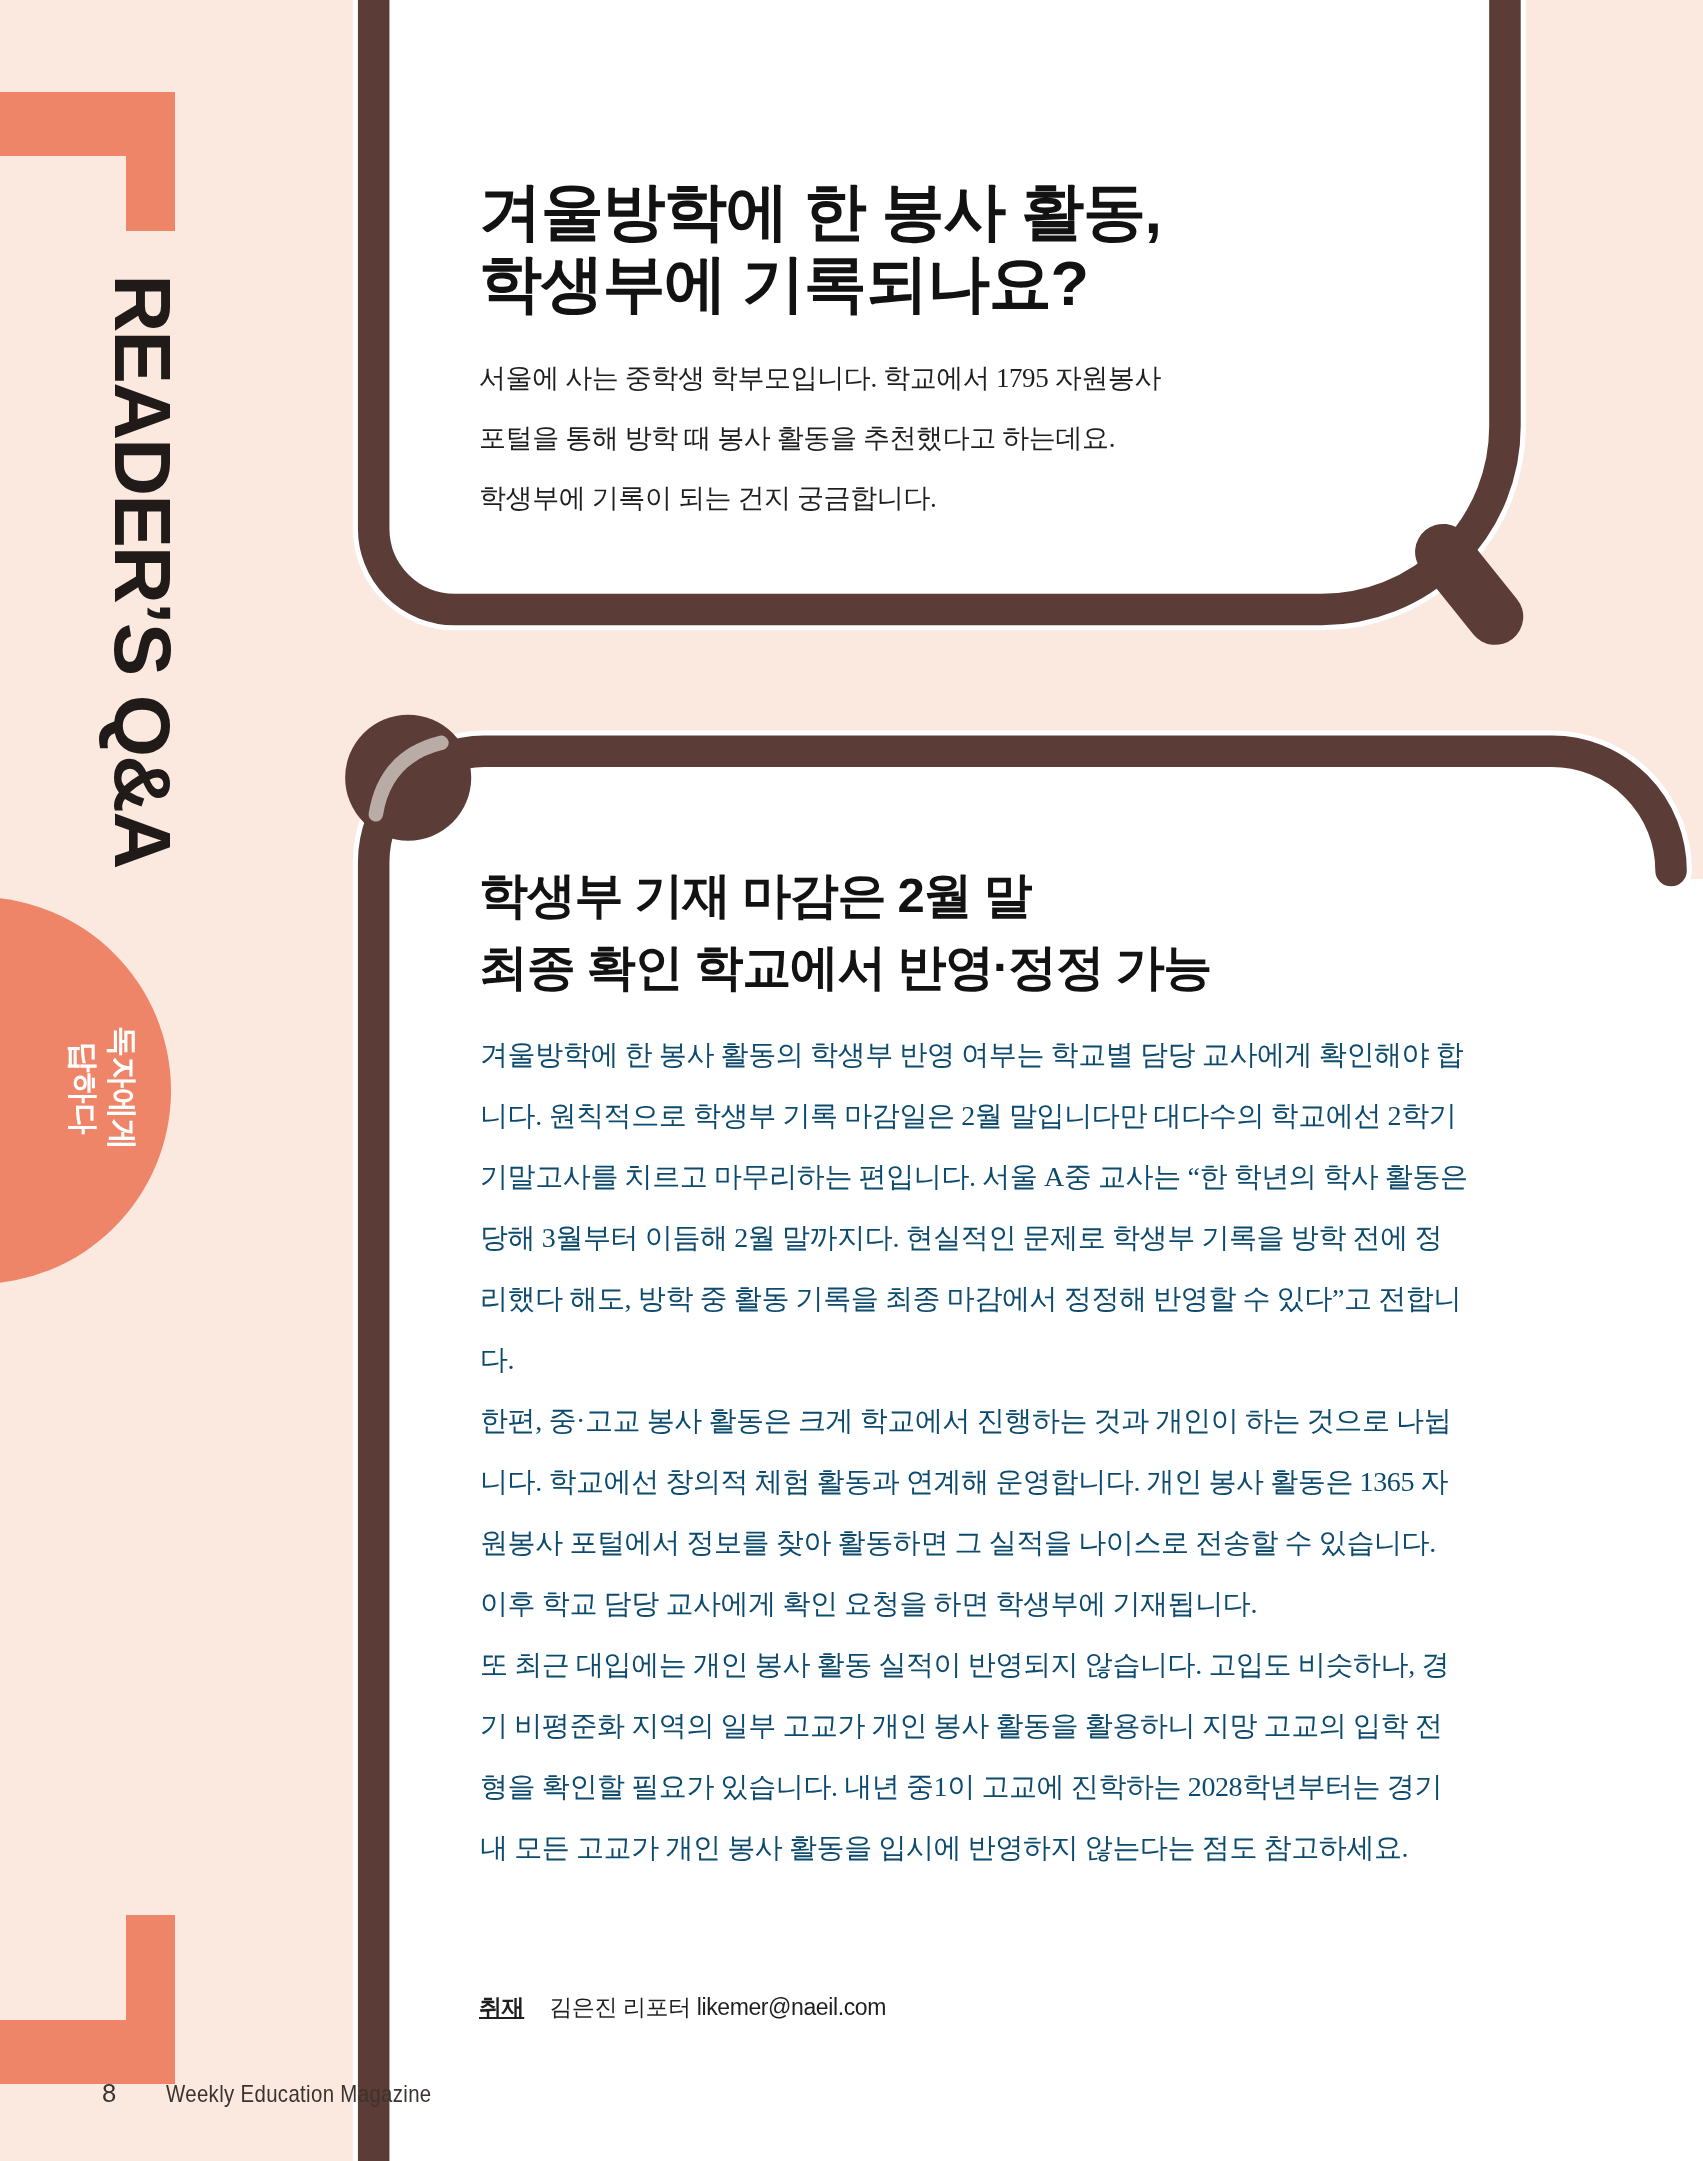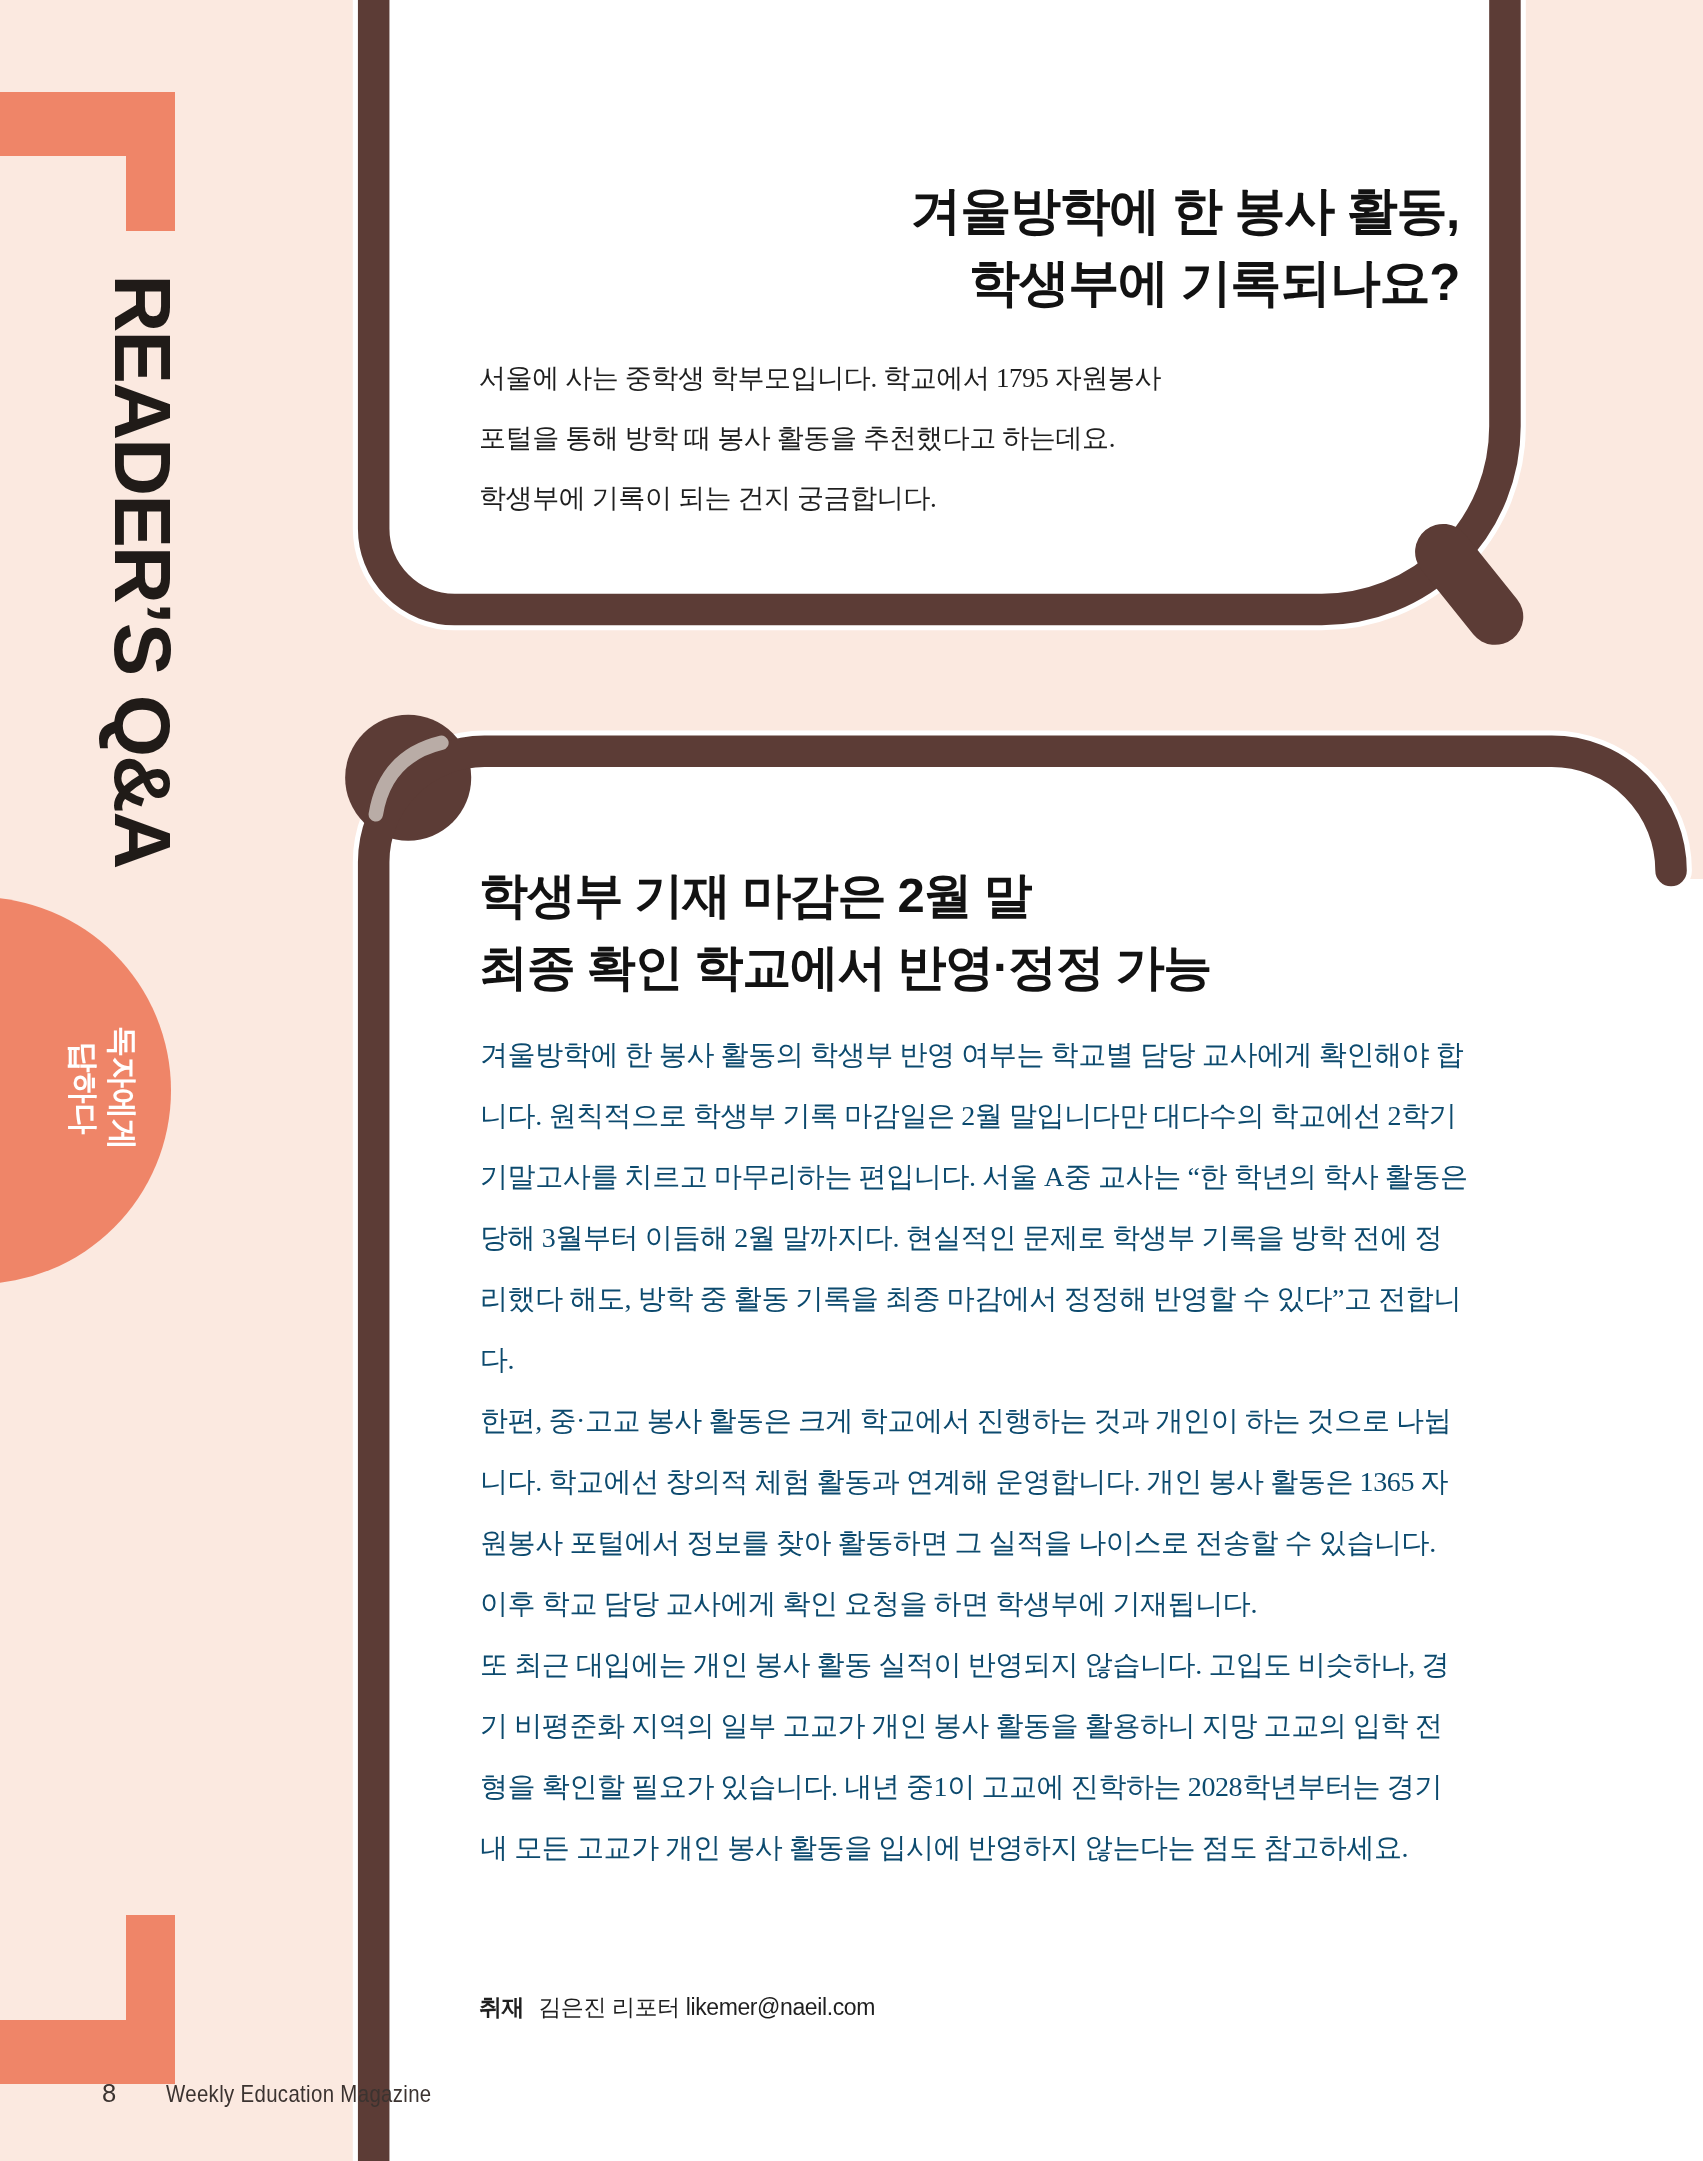--- a/index.html
+++ b/index.html
@@ -30,22 +30,22 @@
     left:-161px;top:520px;width:605px;height:102px;
     transform:rotate(90deg);
     font-size:80px;font-weight:bold;letter-spacing:-1.7px;
     color:#201b18;text-align:center;line-height:102px;
     white-space:nowrap;z-index:2;
   }
 
   
   .q-title{
     left:479px;top:175px;width:980px;
-    font-size:51px;font-weight:bold;letter-spacing:-1.3px;
-    line-height:72px;color:#121212;white-space:pre-line;text-align:right;
+    font-size:63px;font-weight:bold;letter-spacing:-1.3px;
+    line-height:72px;color:#121212;white-space:pre-line;
   }
   .q-body{
     left:479px;top:348px;width:937px;
     font-family:"Liberation Serif",serif;
     font-size:27px;line-height:60px;color:#1f1f1f;
     white-space:pre-line;letter-spacing:-0.4px;
   }
 
   
   .a-title{
@@ -56,21 +56,21 @@
   .a-body{
     left:480px;top:1024px;width:1090px;
     font-family:"Liberation Serif",serif;
     font-size:28px;line-height:61px;color:#0c4a6e;
     white-space:pre-line;letter-spacing:-0.4px;
   }
   .byline{
     left:479px;top:1992px;width:767px;
     font-size:23px;color:#1f1f1f;letter-spacing:-0.4px;
   }
-  .byline b{font-weight:bold;margin-right:14px;}
+  .byline b{font-weight:bold;margin-right:25px;text-decoration:underline;}
 
   
   .footer-num{
     left:102px;top:2079px;font-size:25.6px;color:#3b3330;z-index:3;
   }
   .footer-mag{
     left:166px;top:2080px;font-size:24px;color:#3b3330;
     letter-spacing:0.4px;transform:scaleX(0.85);transform-origin:left top;
     white-space:nowrap;z-index:3;
   }

